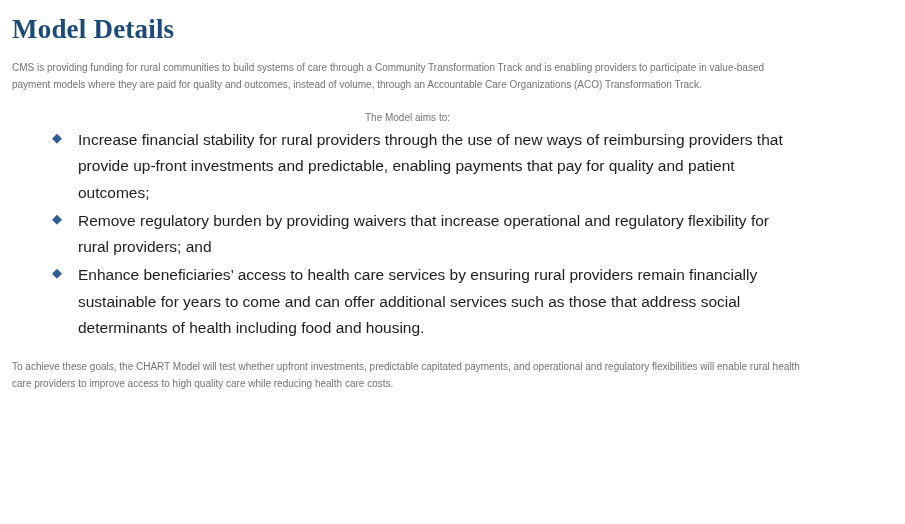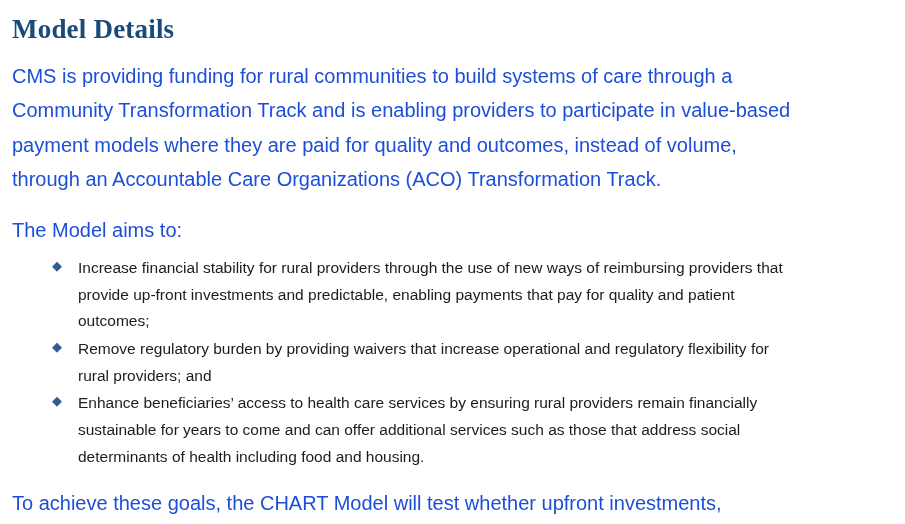--- a/index.html
+++ b/index.html
@@ -21,28 +21,29 @@
   }
   .page-title {
     font-family: "Liberation Serif", serif;
     font-size: 27px;
     font-weight: bold;
     color: #1a4a7a;
     margin: 6px 0 14px 0;
     letter-spacing: 0.2px;
   }
   .body-text {
-    font-size: 20px;
+    font-size: 10px;
     line-height: 1.72;
-    color: #1d4ed8;
+    color: #737373;
     margin: 0 0 16px 0;
     max-width: 860px;
   }
   .body-text.tight {
-    margin-bottom: 8px;
+    margin-bottom: 0;
+    text-align: center;
   }
   ul.bullets {
     list-style: none;
     margin: 0 0 16px 0;
     padding: 0 0 0 40px;
     max-width: 900px;
   }
   ul.bullets li {
     position: relative;
     font-size: 15.5px;

